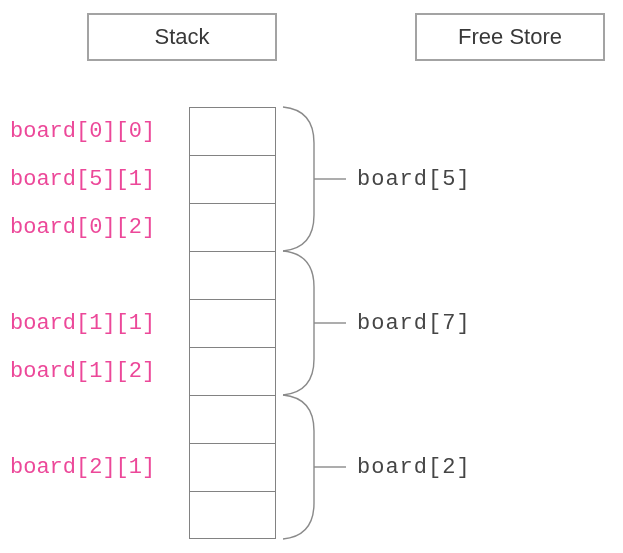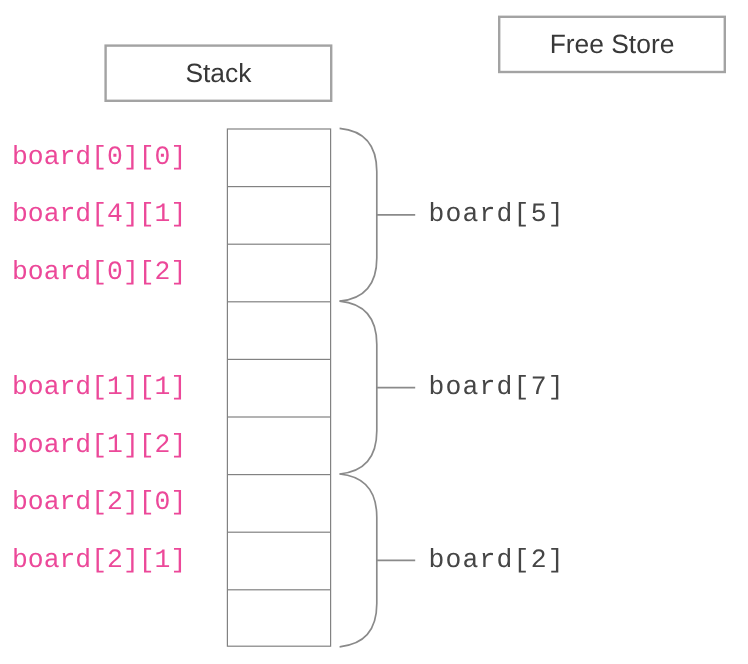--- a/index.html
+++ b/index.html
@@ -22,21 +22,21 @@
     height: 48px;
     border: 2px solid #a3a3a3;
     box-sizing: border-box;
     display: flex;
     align-items: center;
     justify-content: center;
     font-size: 22px;
     color: #383838;
     background: #ffffff;
   }
-  .header-box.stack { left: 87px; margin-top: 24px; }
+  .header-box.stack { left: 87px; }
   .header-box.free-store { left: 415px; }
 
   .cell-column {
     position: absolute;
     left: 189px;
     top: 107px;
     width: 87px;
     height: 432px;
     border: 1.5px solid #828282;
     box-sizing: border-box;
@@ -83,25 +83,24 @@
 <div class="canvas">
 
   <div class="header-box stack">
     <span>Stack</span>
   </div>
   <div class="header-box free-store">
     <span>Free Store</span>
   </div>
 
   <div class="cell-label" style="top:131px">board[0][0]</div>
-  <div class="cell-label" style="top:179px">board[4][1]</div>
+  <div class="cell-label" style="top:179px">board[5][1]</div>
   <div class="cell-label" style="top:227px">board[0][2]</div>
   <div class="cell-label" style="top:323px">board[1][1]</div>
   <div class="cell-label" style="top:371px">board[1][2]</div>
-  <div class="cell-label" style="top:419px">board[2][0]</div>
   <div class="cell-label" style="top:467px">board[2][1]</div>
 
   <div class="cell-column">
     <div class="memory-cell"></div>
     <div class="memory-cell"></div>
     <div class="memory-cell"></div>
     <div class="memory-cell"></div>
     <div class="memory-cell"></div>
     <div class="memory-cell"></div>
     <div class="memory-cell"></div>

